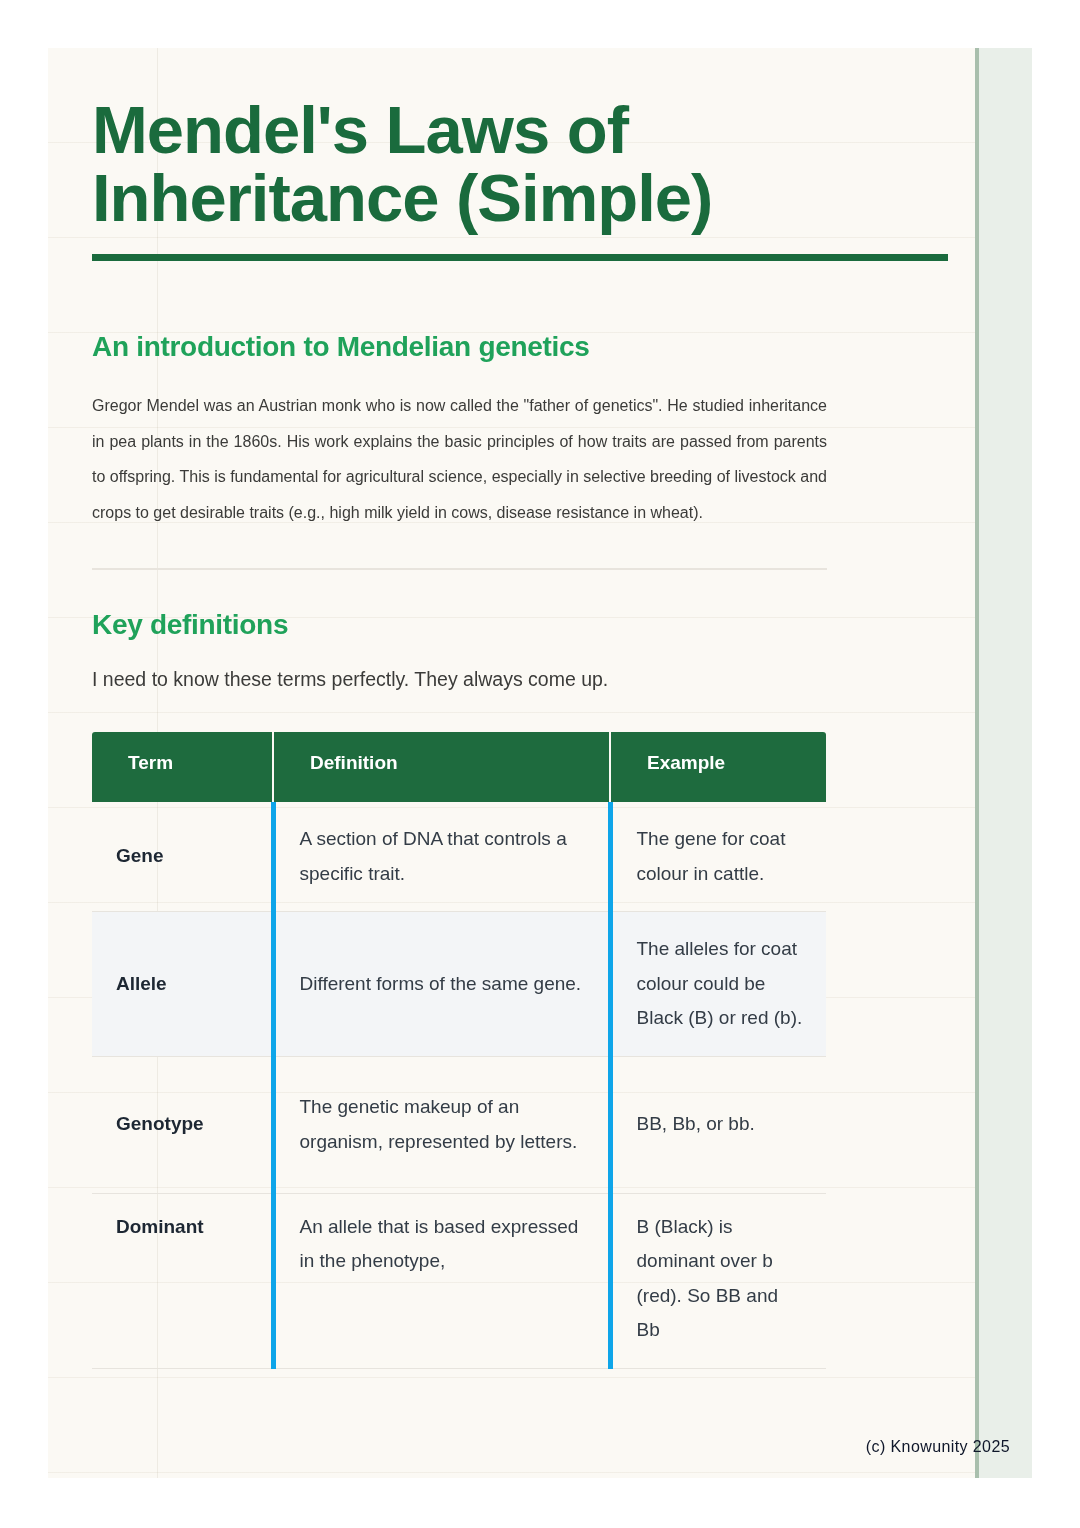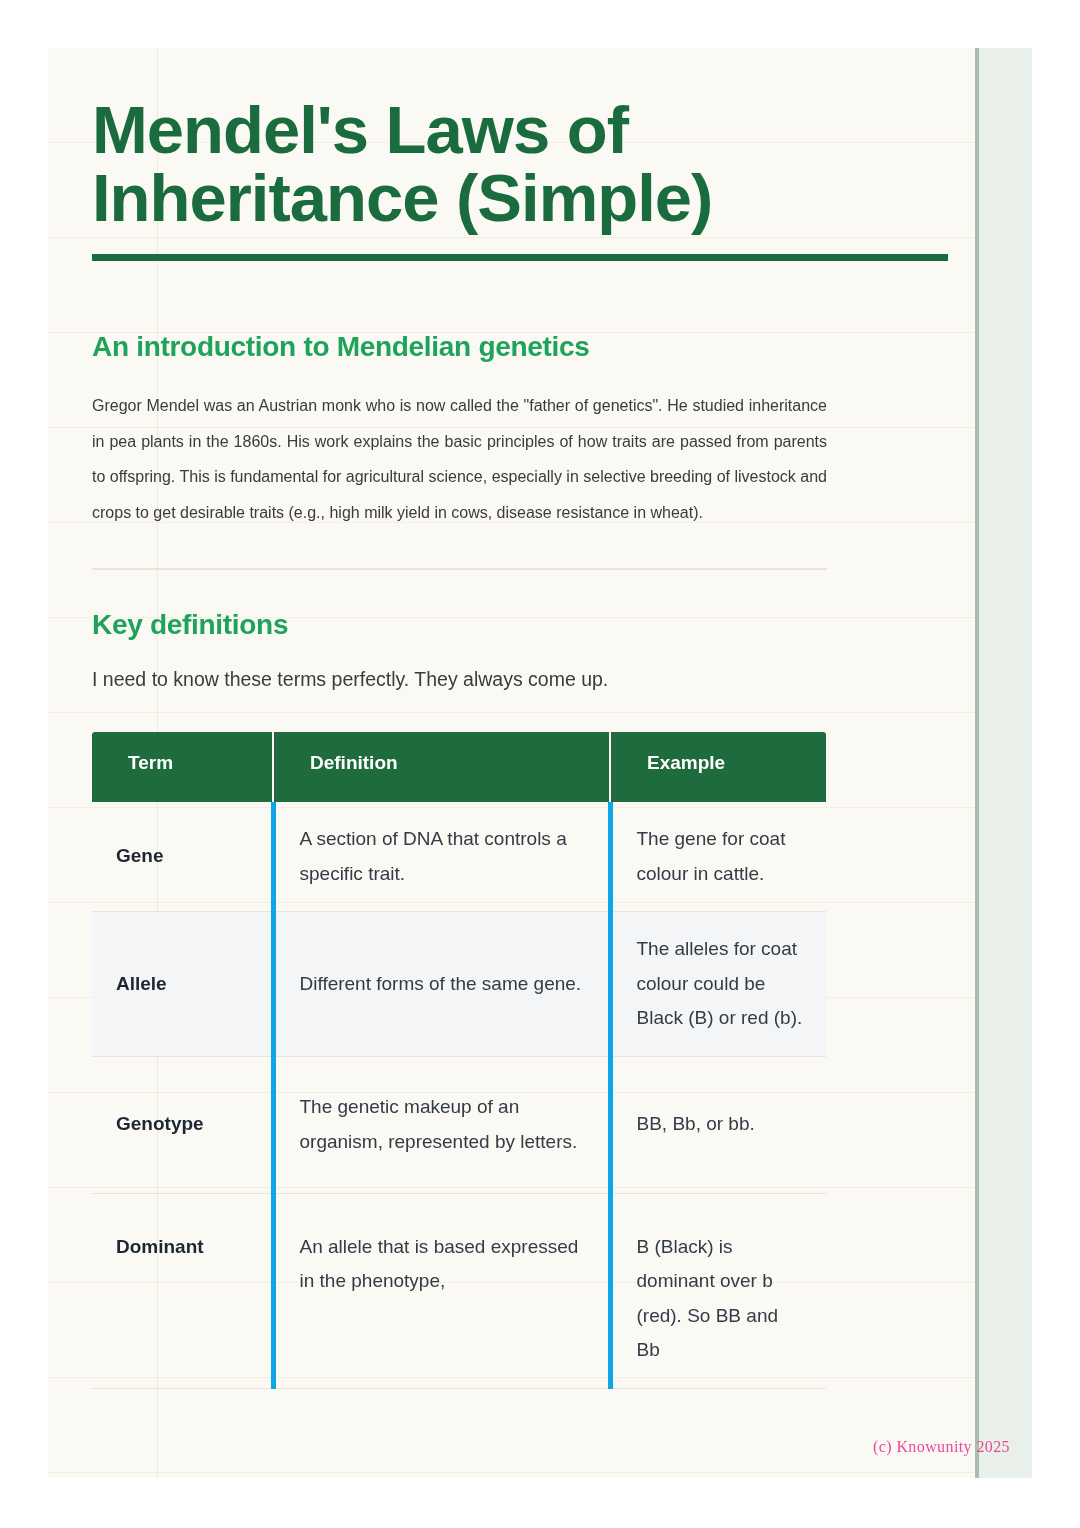--- a/index.html
+++ b/index.html
@@ -142,36 +142,35 @@
     vertical-align: middle;
     border-bottom: 1px solid #e7e4de;
     border-left: 5px solid #0ea5e9;
   }
   tbody td:first-child { border-left: none; }
   tbody td.term {
     font-weight: bold;
     color: #1d2733;
   }
   tbody tr.alt td { background: #f3f5f7; }
-  tbody tr.clipped td { vertical-align: top; padding-top: 36px; }
+  tbody tr.clipped td { vertical-align: top; padding-top: 16px; }
   tr.r-gene td { height: 108px; }
   tr.r-allele td { height: 138px; }
   tr.r-genotype td { height: 137px; }
   tr.r-phenotype td { height: 137px; }
   tr.r-dominant td { height: 160px; }
   
   .watermark {
     position: absolute;
     top: 1438px;
     right: 70px;
     font-size: 16px;
     letter-spacing: 0.4px;
-    color: #ec4899;
+    color: #0f172a;
     z-index: 5;
-    font-family: Liberation Serif, serif;
   }
 </style>
 </head>
 <body>
 
 <div class="canvas">
   <div class="paper">
     <div class="vrule"></div>
     <div class="side-stripe"></div>
 

